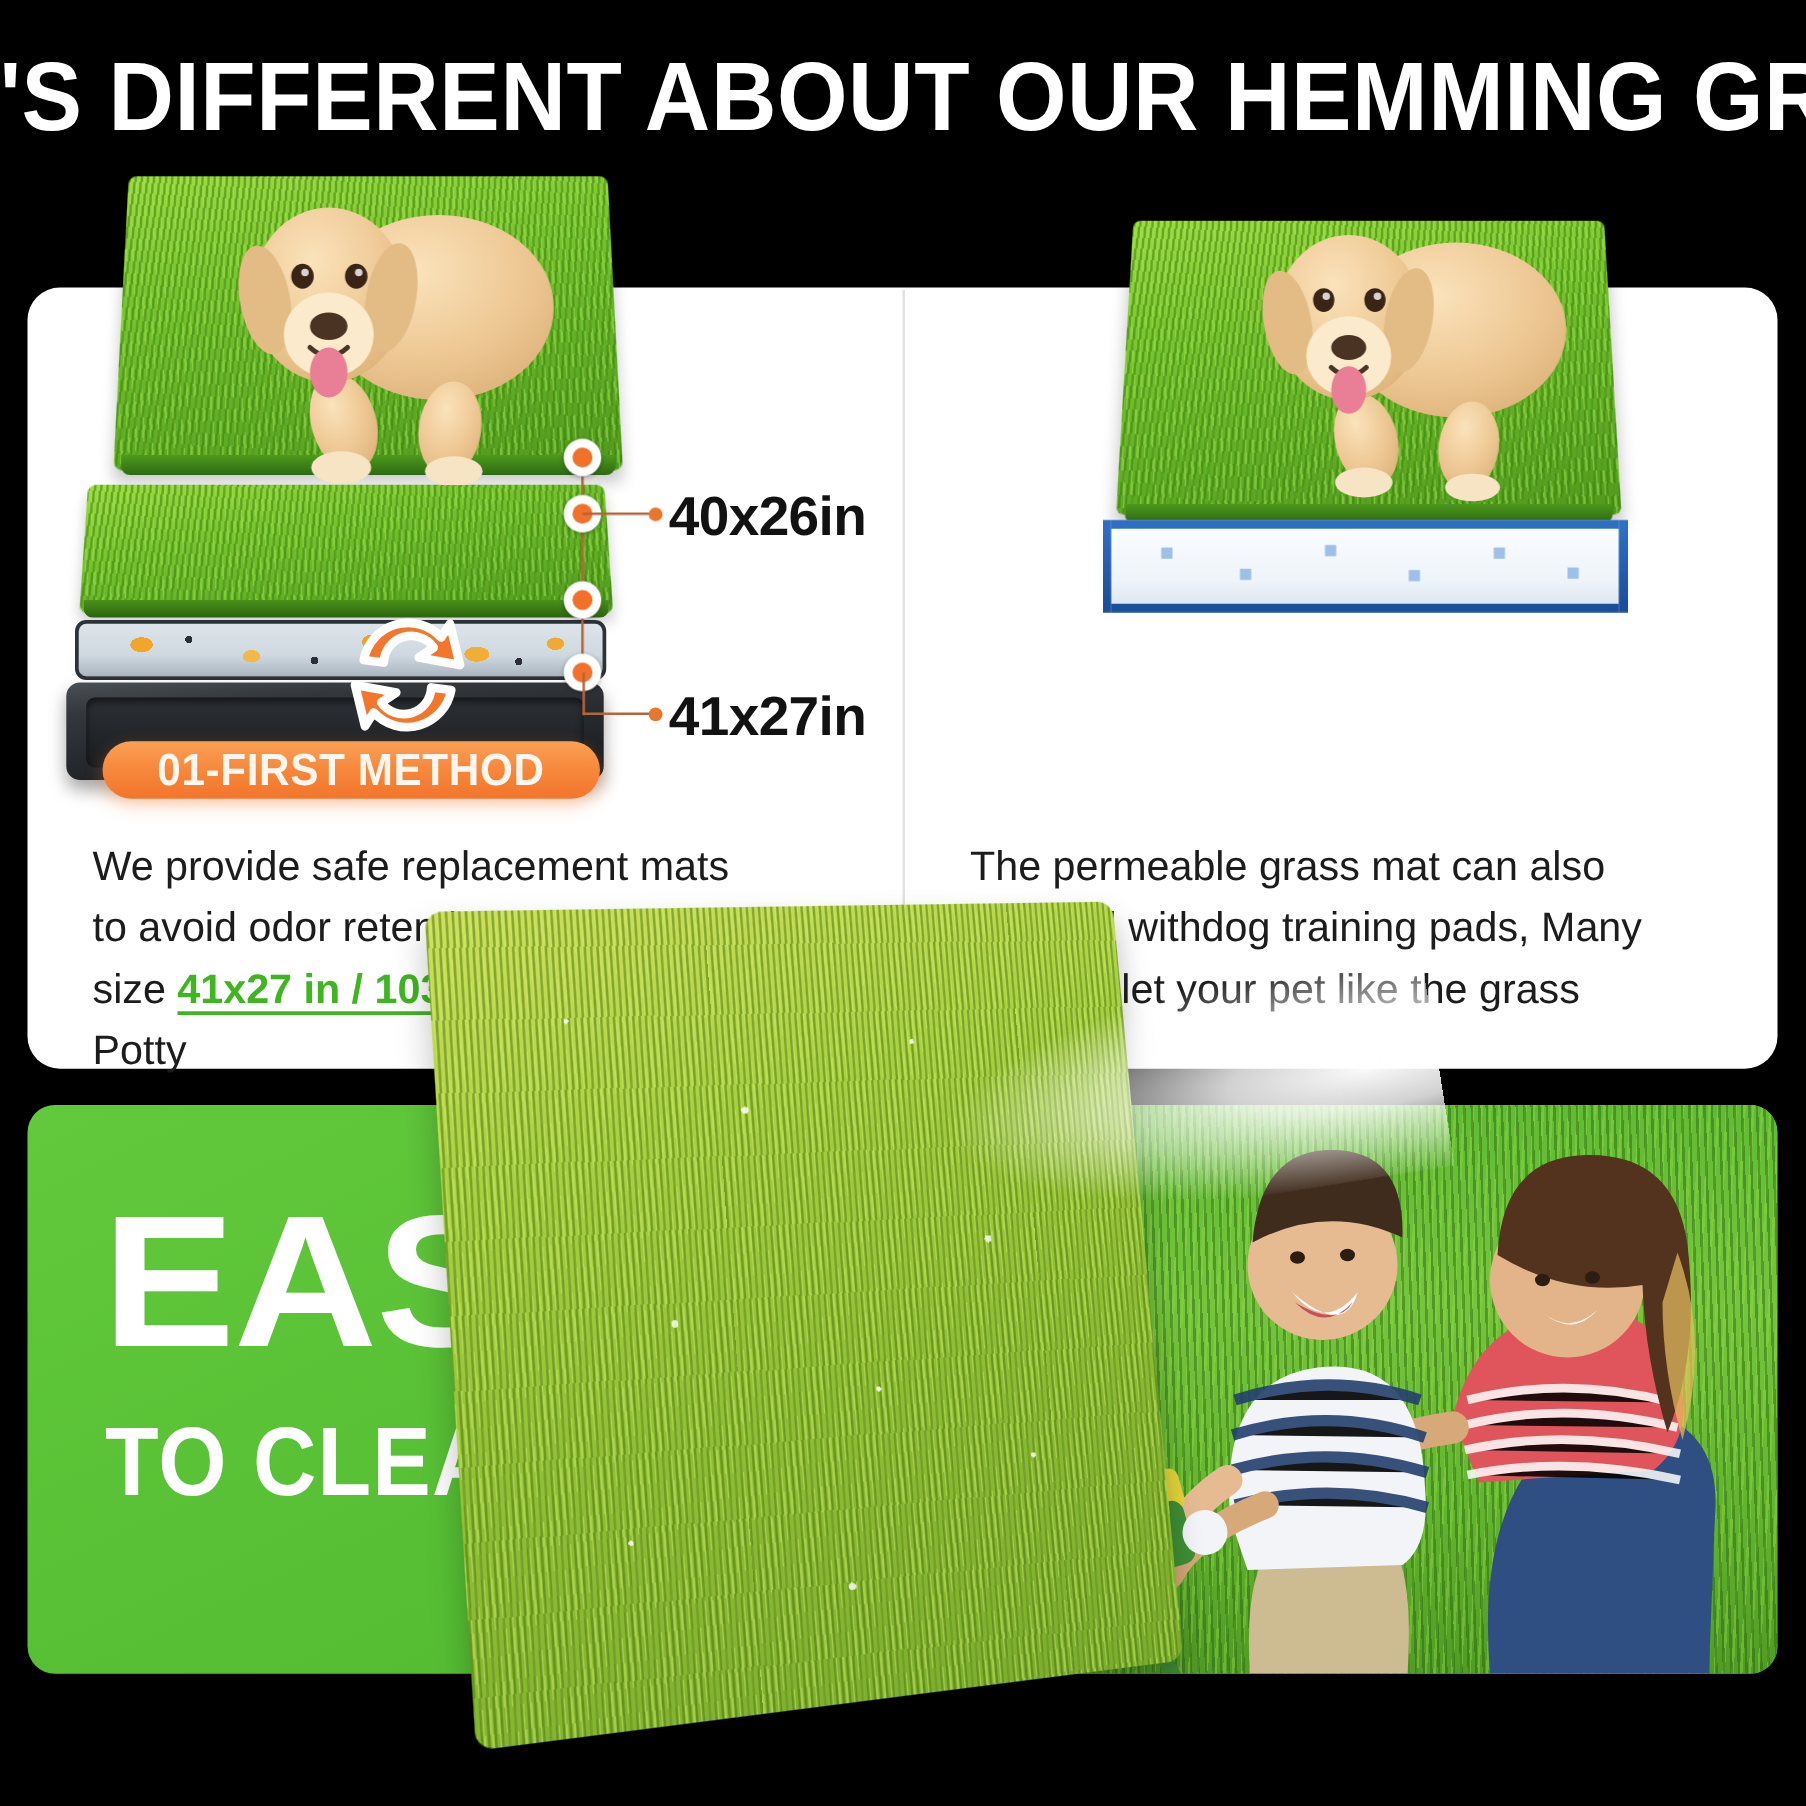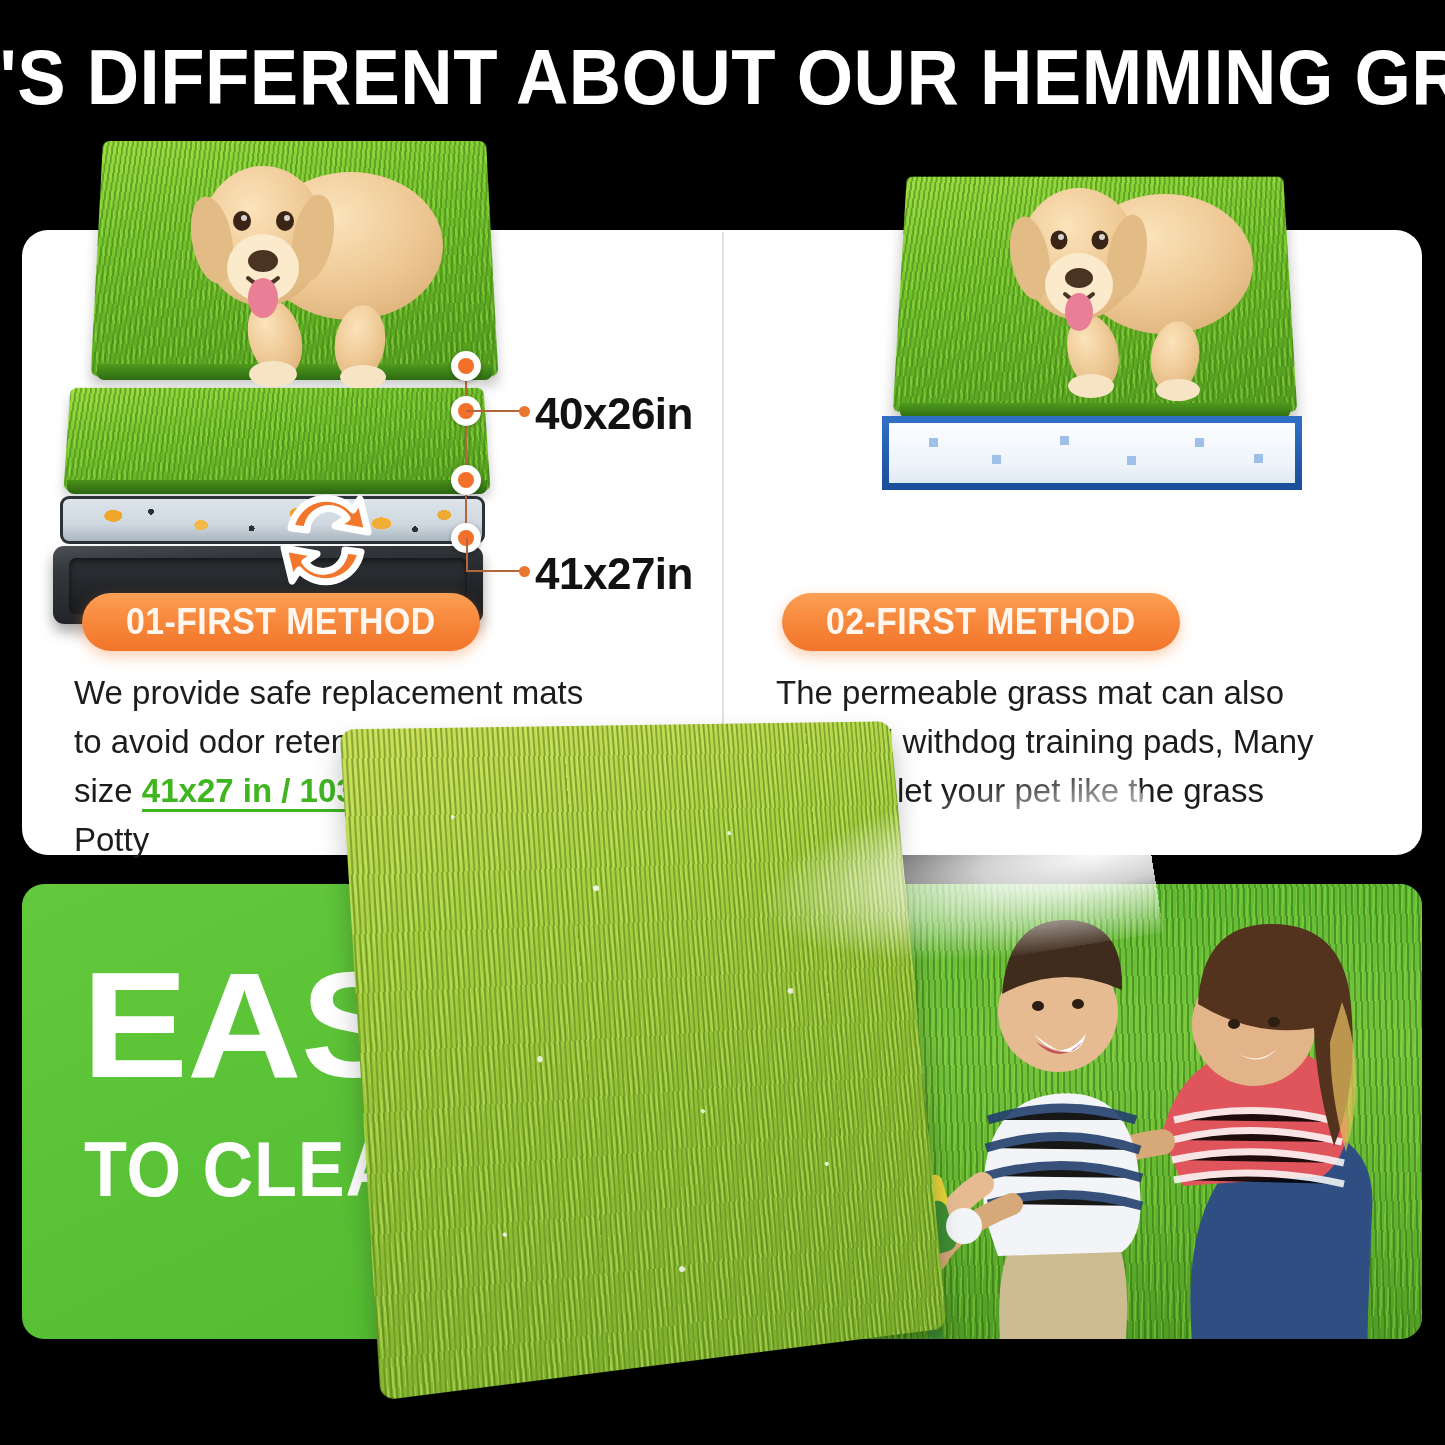--- a/index.html
+++ b/index.html
@@ -129,21 +129,21 @@
   }
   .cdot i{ width:16px; height:16px; border-radius:50%; background:#f2702a; display:block; }
   .cend{ position:absolute; width:11px; height:11px; border-radius:50%; background:#e8762e; }
   .clabel{
     position:absolute; color:#121212; font-weight:bold; font-size:44px;
     letter-spacing:-0.5px; white-space:nowrap;
   }
 
   
   .badge{
-    position:absolute; height:58px; border-radius:30px;
+    position:absolute; height:46px; border-radius:30px;
     background:linear-gradient(180deg,#fba055 0%,#f7883c 48%,#f1752a 100%);
     box-shadow:0 5px 14px rgba(244,130,50,.38);
     display:flex; align-items:center; justify-content:center; padding:0 34px;text-align:right;
   }
   .badge span{
     color:#fff7ef; font-weight:bold; font-size:36px; letter-spacing:0.5px;
     font-family:"Liberation Sans Narrow","Liberation Sans",sans-serif;
     transform:scaleX(0.94); white-space:nowrap;
   }
 
@@ -338,23 +338,20 @@
     </svg>
   </div>
 
   <div class="badge" style="left:82px; top:593px;">
     <span>01-FIRST METHOD</span>
   </div>
   <div class="btext" style="left:74px; top:668px;">
     <span>We provide safe replacement mats to avoid odor retention.suitable for size </span><span class="hl">41x27 in / 103.5x69cm</span><span> Pet Potty</span>
   </div>
 
-  <div class="badge" style="left:782px; top:593px;">
-    <span>02-FIRST METHOD</span>
-  </div>
   <div class="btext" style="left:776px; top:668px;">
     <span>The permeable grass mat can also be used withdog training pads,  Many ways to let your pet like the grass mat</span>
   </div>
 
   <div class="green">
     <div class="family">
       <div class="lawn"></div>
       <svg class="person" style="left:0; top:0; width:560px; height:455px;" viewBox="0 0 560 455">
 
         <path d="M330 455 q-10 -120 40 -175 q45 -50 100 -30 q45 18 40 80 l-5 125 z" fill="#2f4f82"></path>

